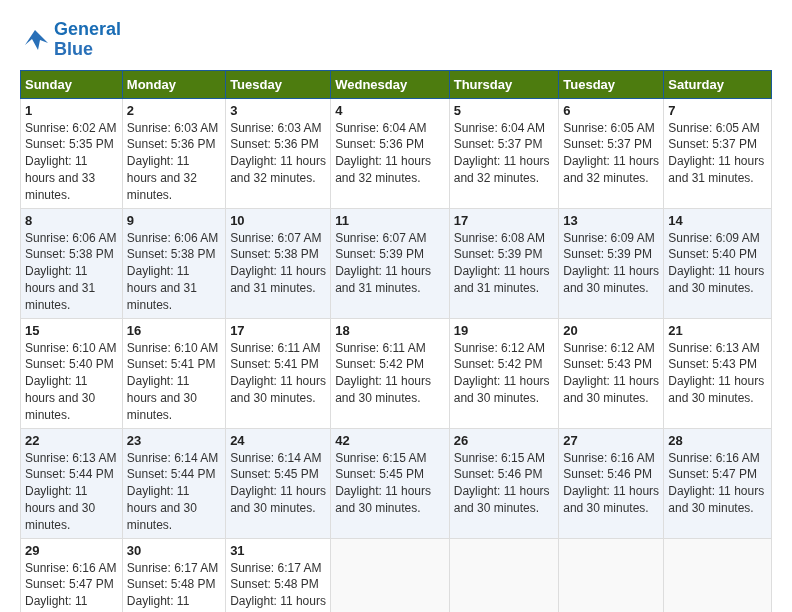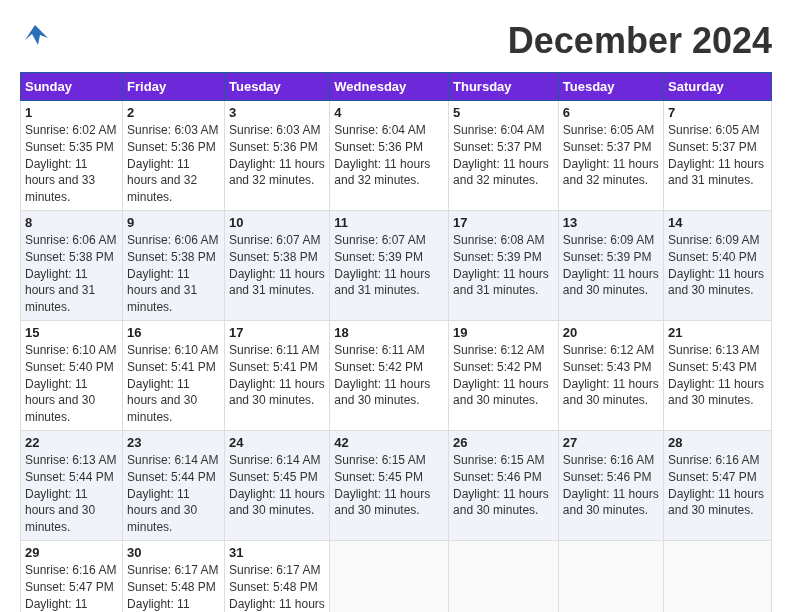--- a/index.html
+++ b/index.html
@@ -45,21 +45,21 @@
     .subtitle {
       font-size: 16px;
       color: #555;
     }
     .calendar {
       width: 100%;
       border-collapse: collapse;
       font-size: 11px;
     }
     .calendar thead tr {
-      background: #6d28d9;
+      background: #4d7c0f;
       color: #fff;
     }
     .calendar thead th {
       padding: 6px 4px;
       text-align: left;
       font-size: 13px;
       font-weight: bold;
       border: 1px solid #1a5a9a;
     }
     .calendar tbody tr {
@@ -95,31 +95,34 @@
     }
   </style>
 </head>
 <body>
 
 <div class="header">
   <div class="logo">
     <svg class="logo-bird" viewBox="0 0 30 30">
       <polygon points="15,5 28,18 20,15 18,25 12,14 5,20" fill="#2970b8"></polygon>
     </svg>
+    <div class="logo-text">
+      <div><span>General</span></div>
+      <div><span style="color:#2970b8;">Blue</span></div>
+    </div>
   </div>
   <div class="title-block">
-    <div class="main-title">December 2024</div>
   </div>
 </div>
 
 <table class="calendar">
   <thead>
     <tr id="header-row">
         <th>Sunday</th>
-        <th>Friday</th>
+        <th>Monday</th>
         <th>Tuesday</th>
         <th>Wednesday</th>
         <th>Thursday</th>
         <th>Tuesday</th>
         <th>Saturday</th>
       </tr>
   </thead>
   <tbody id="calendar-body">
   <tr>
         <td>

